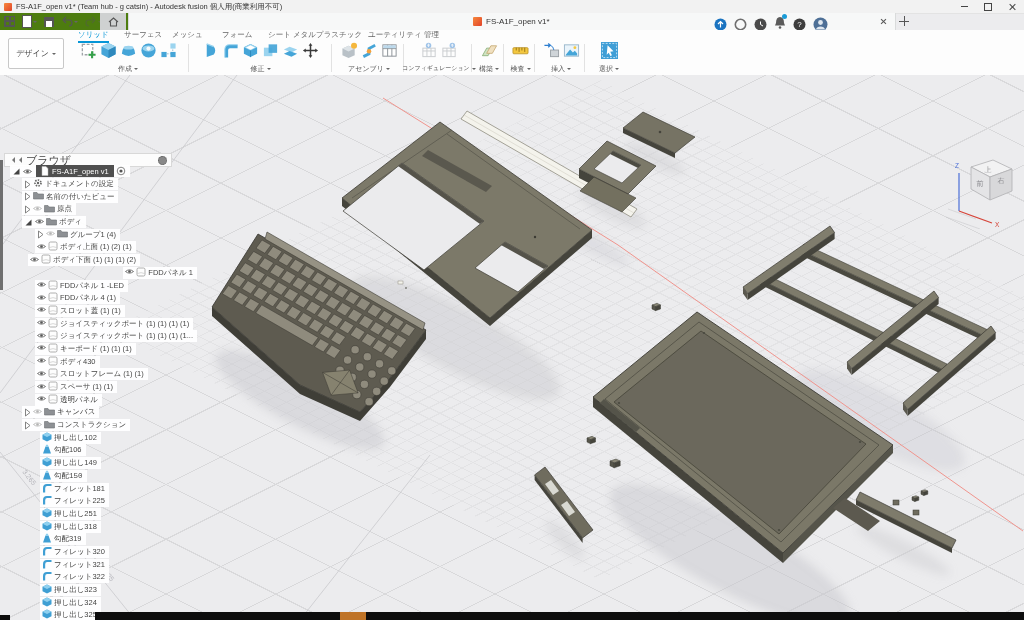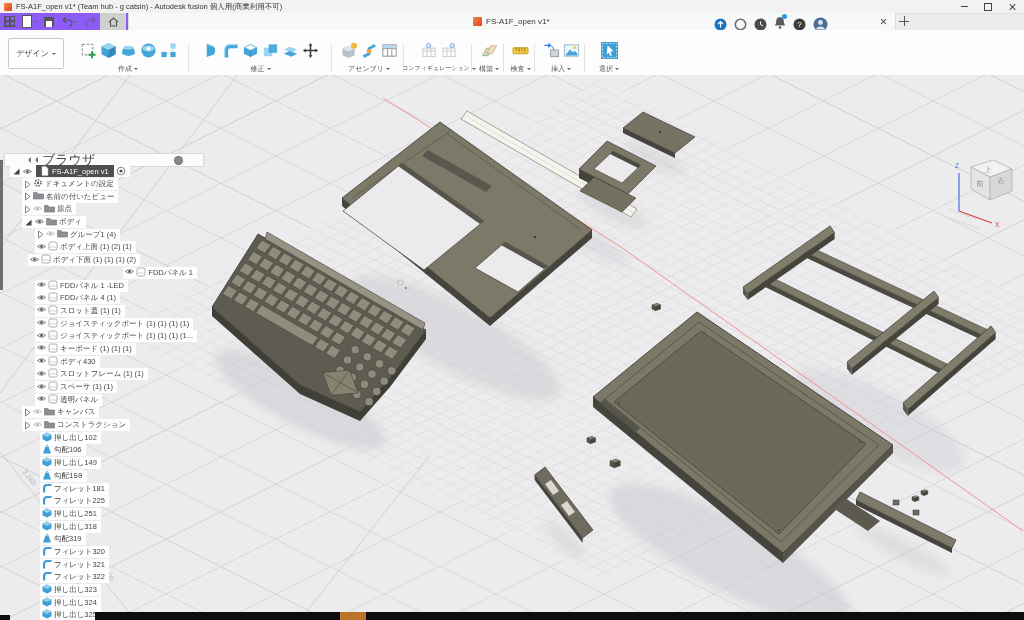--- a/index.html
+++ b/index.html
@@ -13,21 +13,21 @@
   #fusion-logo{width:8px;height:8px;margin:0 4px 0 4px;border-radius:1px;
                background:linear-gradient(135deg,#f6883c,#e14329);}
   #win-controls{position:absolute;right:0;top:0;height:13px;display:flex;}
   .winbtn{width:24px;height:13px;display:flex;align-items:center;justify-content:center;}
   .wb-min{width:7px;height:1px;background:#444;}
   .wb-max{width:6px;height:6px;border:1px solid #444;}
   .wb-close{position:relative;width:8px;height:8px;}
   .wb-close:before,.wb-close:after{content:"";position:absolute;left:3.5px;top:0;width:1px;height:8px;background:#444;}
   .wb-close:before{transform:rotate(45deg);} .wb-close:after{transform:rotate(-45deg);}
   
-  #tabrow{left:0;top:13px;width:836px;height:17px;background:#8b5cf6;}
+  #tabrow{left:0;top:13px;width:836px;height:17px;background:#4d7c0f;}
   #qat{position:absolute;left:4px;top:0;height:17px;display:flex;align-items:center;gap:7px;}
   .qicon{position:relative;width:12px;height:12px;}
   .grid9{background:
      repeating-linear-gradient(0deg,#555 0 2px,transparent 2px 5px),
      repeating-linear-gradient(90deg,#555 0 2px,transparent 2px 5px);
      width:11px;height:11px;}
   .fileic{width:8px;height:11px;background:#fff;border:1px solid #555;}
   .saveic{width:10px;height:10px;background:#555;position:relative;}
   .saveic:after{content:"";position:absolute;left:2px;top:4px;width:6px;height:6px;background:#fff;}
   .caret{width:0;height:0;border:2.5px solid transparent;border-top-color:#666;margin-top:3px;}
@@ -74,21 +74,21 @@
      repeating-linear-gradient(26.57deg,transparent 0 8.8px,#e3e3e5 8.8px 9.8px),
      repeating-linear-gradient(153.43deg,transparent 0 8.8px,#e3e3e5 8.8px 9.8px),
      repeating-linear-gradient(26.57deg,transparent 0 48px,#d6d6d8 48px 49px),
      repeating-linear-gradient(153.43deg,transparent 0 48px,#d6d6d8 48px 49px);
     clip-path:polygon(110px 255px,600px 5px,1090px 255px,600px 505px);}
   #scene{position:absolute;left:0;top:0;width:1024px;height:545px;}
   
   #browser{left:4px;top:78px;width:170px;}
   #browser-scroll{position:absolute;left:-4px;top:7px;width:3px;height:130px;background:#6f6f6f;}
   #browser-header{height:12px;background:rgba(252,252,252,.96);border:1px solid #d8d8d8;
-     display:flex;align-items:center;font-size:13px;color:#444;padding:0 20px;width:158px;font-family:Liberation Serif, serif;}
+     display:flex;align-items:center;font-size:11px;color:#444;padding:0 4px;width:158px;font-family:Liberation Serif, serif;}
   .dblarrow{display:flex;gap:1px;margin-right:4px;}
   .dblarrow i{width:0;height:0;border:3px solid transparent;border-right-color:#777;display:block;}
   #browser-gear{margin-left:auto;width:7px;height:7px;border:1.5px dotted #555;border-radius:50%;background:#888;}
   #browser-rows{position:absolute;left:0;top:12px;}
   .brow{height:12.7px;display:flex;align-items:center;white-space:nowrap;}
   .bchip{display:flex;align-items:center;gap:2px;background:rgba(255,255,255,.95);
          padding:0 4px 0 2px;height:12px;font-size:7.5px;color:#444;}
   .rootchip{background:#4f4f4f;color:#fff;padding:0 5px;height:12px;display:flex;align-items:center;gap:3px;
             font-size:7.5px;}
   .dim{opacity:.45;}
@@ -180,20 +180,30 @@
         <path d="M2.8 12.5 Q4 9.5 7.5 9.5 Q11 9.5 12.2 12.5" fill="#dfe7ef"></path>
       </svg>
   </div>
 </div>
 
 <div id="ribbon" class="abs">
   <div id="workspace-btn">
     <span>デザイン</span>
     <div class="caret"></div>
   </div>
+  <div id="ribbon-tabs">
+      <span class="rtab active" style="left: 8px;">ソリッド</span>
+      <span class="rtab" style="left: 54px;">サーフェス</span>
+      <span class="rtab" style="left: 102px;">メッシュ</span>
+      <span class="rtab" style="left: 152px;">フォーム</span>
+      <span class="rtab" style="left: 198px;">シート メタル</span>
+      <span class="rtab" style="left: 246px;">プラスチック</span>
+      <span class="rtab" style="left: 298px;">ユーティリティ</span>
+      <span class="rtab" style="left: 354px;">管理</span>
+    </div>
   <div id="ribbon-groups">
 
     <div class="rgroup" style="left:2px;width:112px">
       <div class="ricons">
         <div class="ri">
             <svg viewBox="0 0 18 18">
               <rect x="2.5" y="2.5" width="11" height="11" fill="#fff" stroke="#9fa4a8" stroke-width="1.4" stroke-dasharray="3 1.6"></rect>
               <path d="M9 13.5 H16.5 M12.8 9.8 V17.3" stroke="#35a04a" stroke-width="2.2"></path>
             </svg>
           </div>

